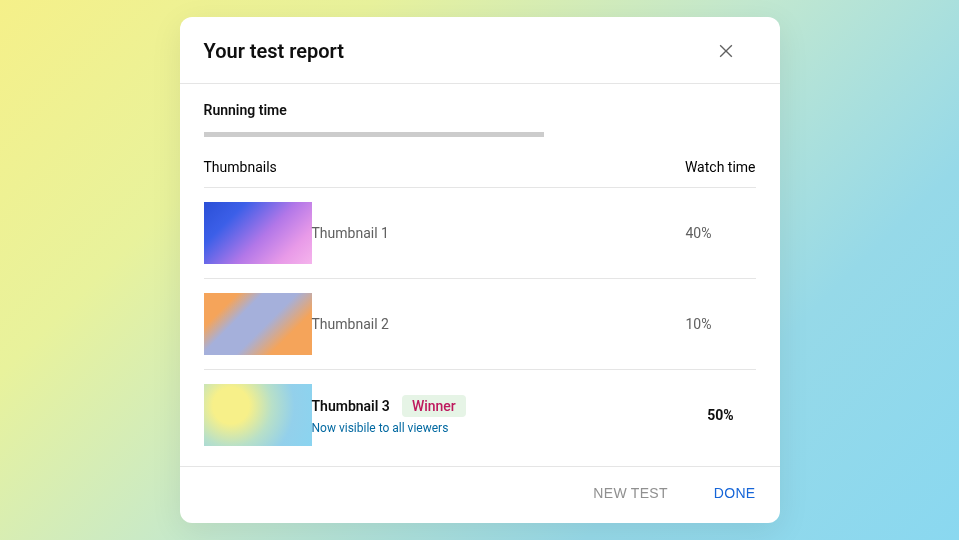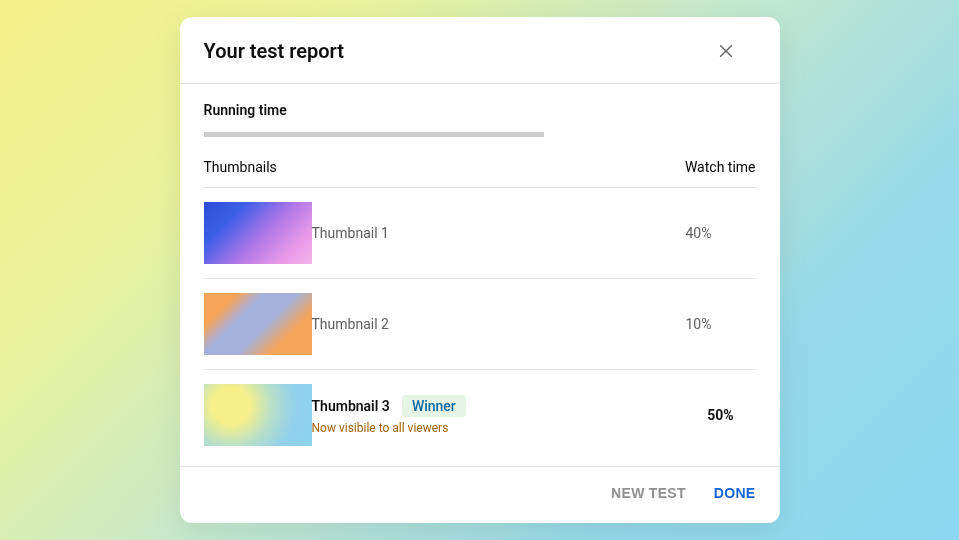--- a/index.html
+++ b/index.html
@@ -114,29 +114,29 @@
       font-size: 14px;
       color: #606060;
     }
     .thumb-name-winner {
       font-size: 14px;
       font-weight: 600;
       color: #0f0f0f;
     }
     .winner-badge {
       background: #e6f4e6;
-      color: #0369a1;
+      color: #be185d;
       font-size: 14px;
       font-weight: 500;
       padding: 3px 10px;
       border-radius: 4px;
     }
     .subtext {
       font-size: 12px;
-      color: #a16207;
+      color: #0369a1;
     }
     .watch-value {
       font-size: 14px;
       color: #606060;
       width: 70px;
       text-align: left;
       flex-shrink: 0;
     }
     .watch-value-winner {
       font-size: 14px;
@@ -151,24 +151,25 @@
       justify-content: flex-end;
       gap: 28px;
       padding: 14px 24px 18px 24px;
       border-top: 1px solid #e5e5e5;
       margin-top: 6px;
     }
     .footer-btn {
       background: none;
       border: none;
       font-size: 14px;
-      font-weight: 700;
+      font-weight: 400;
       letter-spacing: 0.3px;
       cursor: pointer;
       padding: 4px 0;
+      margin-left: 18px;
     }
     .btn-secondary {
       color: #909090;
     }
     .btn-primary {
       color: #1565d8;
     }
   </style>
 </head>
 <body>

